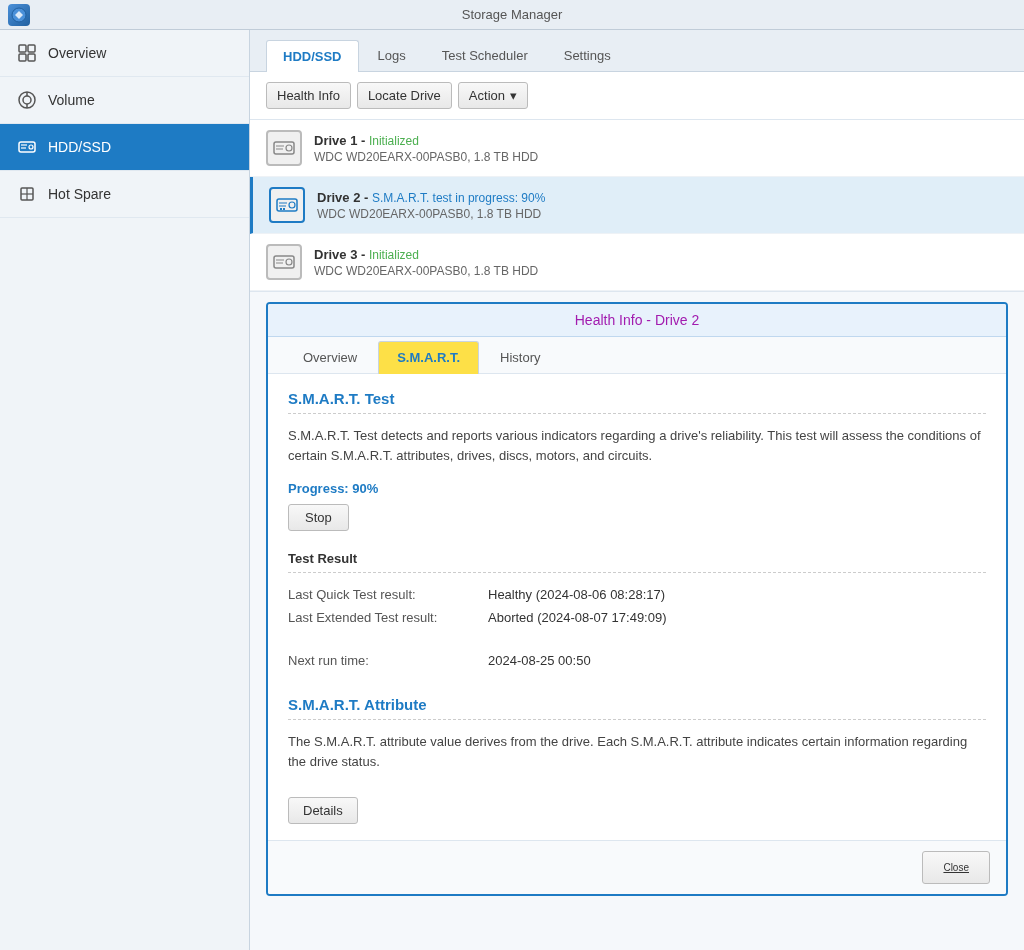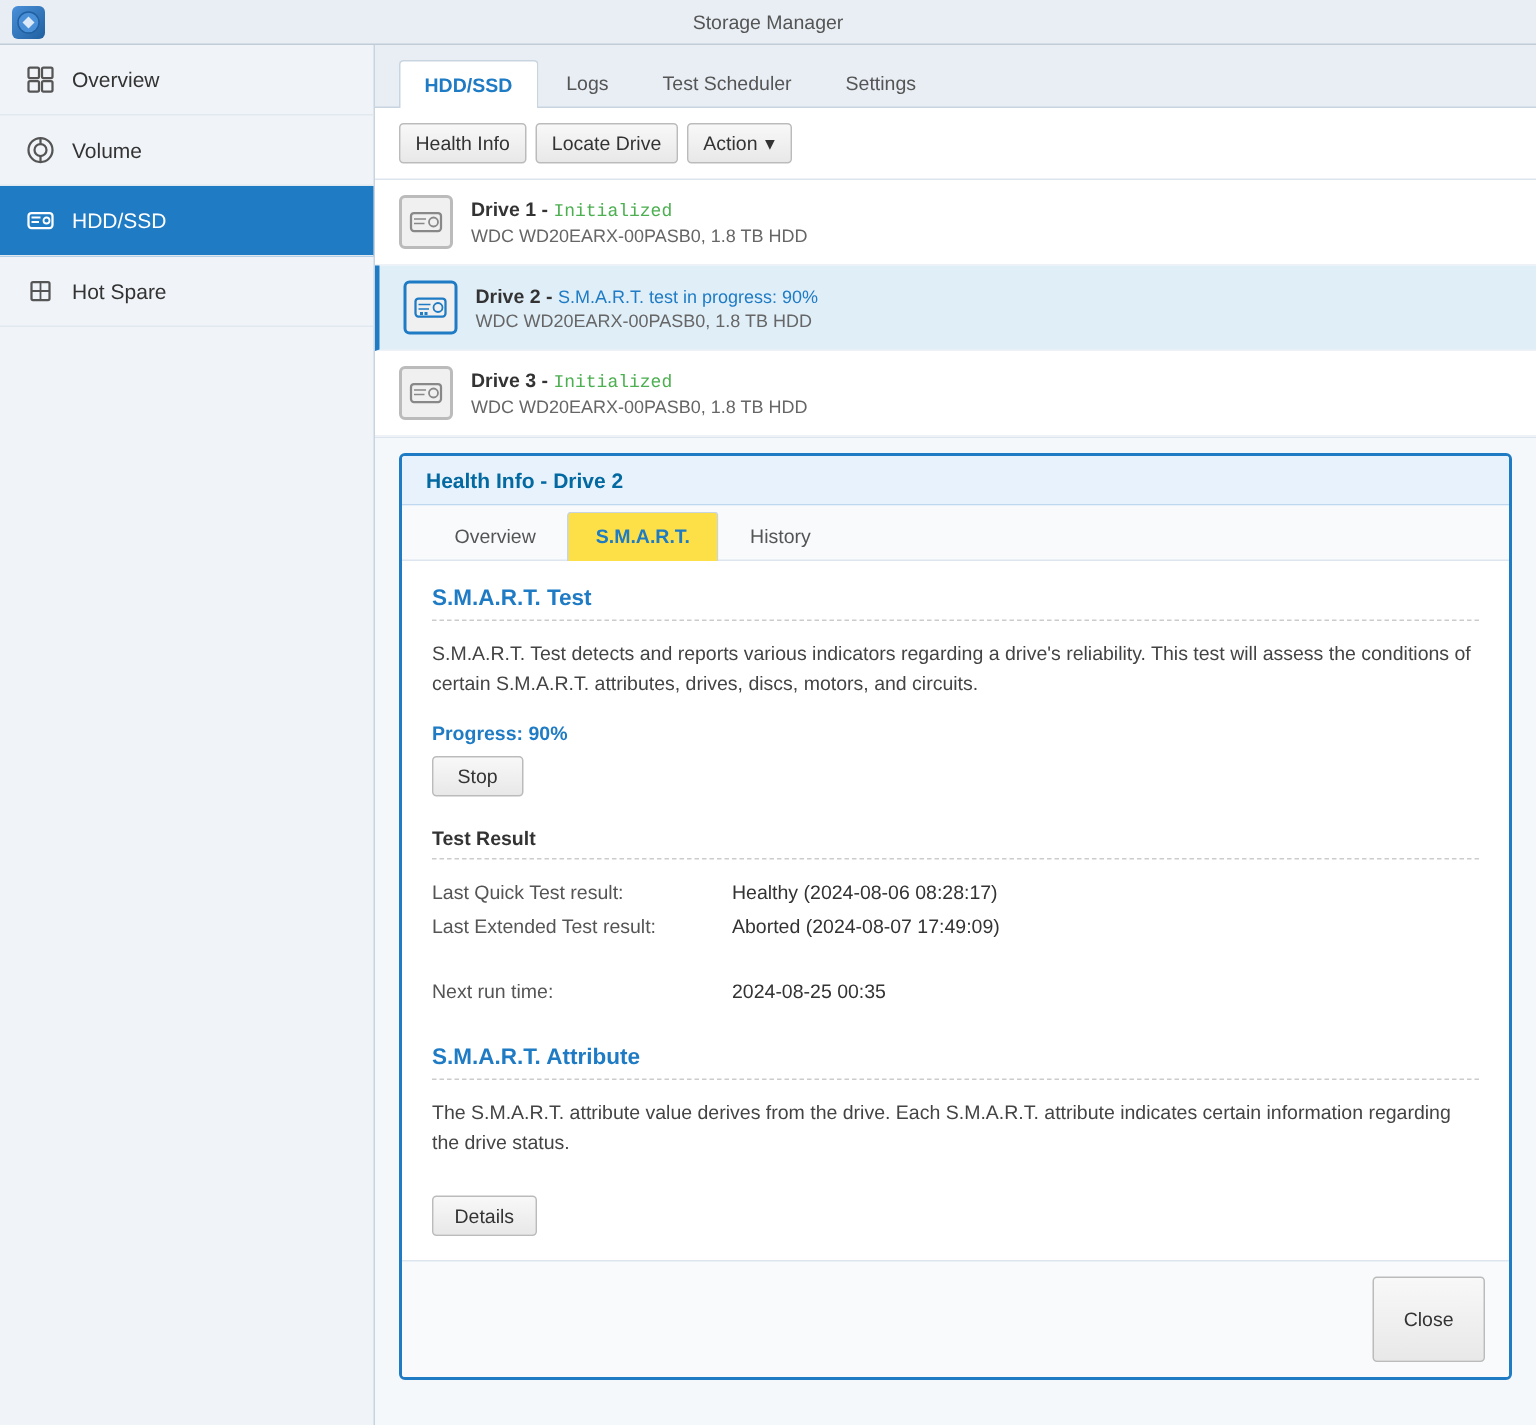--- a/index.html
+++ b/index.html
@@ -162,44 +162,44 @@
     .drive-info {}
     .drive-name {
       font-size: 13px;
       font-weight: bold;
       color: #333;
     }
     .drive-name .status {
       font-weight: normal;
       font-size: 12px;
     }
-    .status-initialized { color: #4caf50; font-family: Liberation Mono, monospace; }
+    .status-initialized { color: #4caf50; }
     .status-smart { color: #1e7bc4; }
     .drive-model {
       color: #666;
       font-size: 12px;
       margin-top: 2px;
     }
 
     
     .health-panel {
       background: white;
       border: 2px solid #1e7bc4;
       margin: 10px 16px;
       border-radius: 4px;
       overflow: hidden;
     }
     .health-panel-header {
       background: #e8f2fc;
       border-bottom: 1px solid #c0d8ef;
       padding: 8px 16px;
-      text-align: left;
+      text-align: center;
       font-size: 14px;
-      font-weight: bold;
-      color: #0369a1;
+      font-weight: normal;
+      color: #a21caf;
     }
 
     
     .inner-tabs {
       display: flex;
       border-bottom: 1px solid #dde6ef;
       padding: 0 16px;
       background: #f8fafc;
     }
     .inner-tab {
@@ -307,27 +307,28 @@
     }
 
     .panel-footer {
       display: flex;
       justify-content: flex-end;
       padding: 10px 16px;
       border-top: 1px solid #dde6ef;
       background: #f8fafc;
     }
     .close-btn {
-      padding: 20px 20px;
+      padding: 10px 20px;
       border: 1px solid #bbb;
       background: linear-gradient(to bottom, #f8f8f8, #e8e8e8);
       border-radius: 3px;
       cursor: pointer;
-      font-size: 13px;
-      color: #333;
+      font-size: 10px;
+      color: #333;
+      text-decoration: underline;
     }
 
     
     svg { display: block; }
   </style>
 </head>
 <body>
 
 <div class="title-bar" style="position:relative;">
   <div class="title-bar-icon">
@@ -488,21 +489,21 @@
         </div>
         <div class="info-row">
           <div class="info-label">Last Extended Test result:</div>
           <div class="info-value">Aborted (2024-08-07 17:49:09)</div>
         </div>
 
         
         <div class="schedule-section">
           <div class="info-row">
             <div class="info-label">Next run time:</div>
-            <div class="info-value">2024-08-25 00:35</div>
+            <div class="info-value">2024-08-25 00:50</div>
           </div>
         </div>
 
         
         <div class="smart-attribute-section">
           <div class="section-title">S.M.A.R.T. Attribute</div>
           <div class="section-desc">The S.M.A.R.T. attribute value derives from the drive. Each S.M.A.R.T. attribute indicates certain information regarding the drive status.</div>
           <button class="details-btn">Details</button>
         </div>
       </div>

